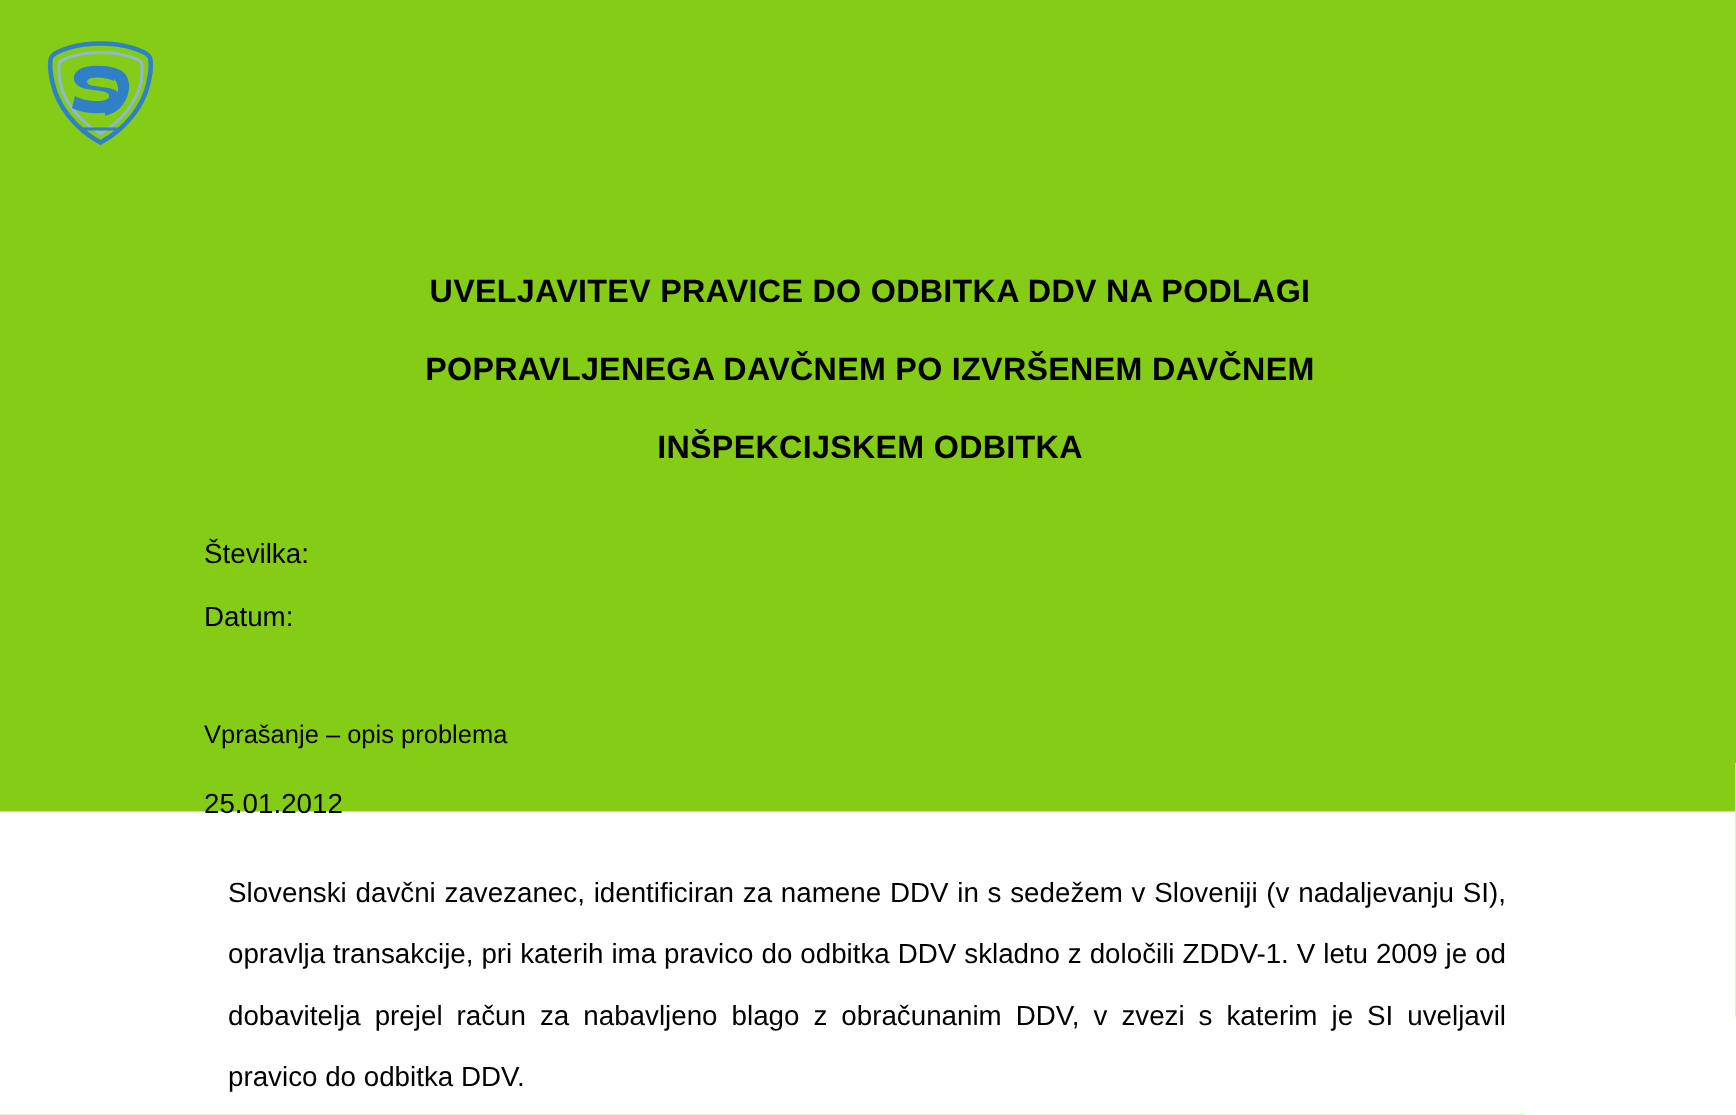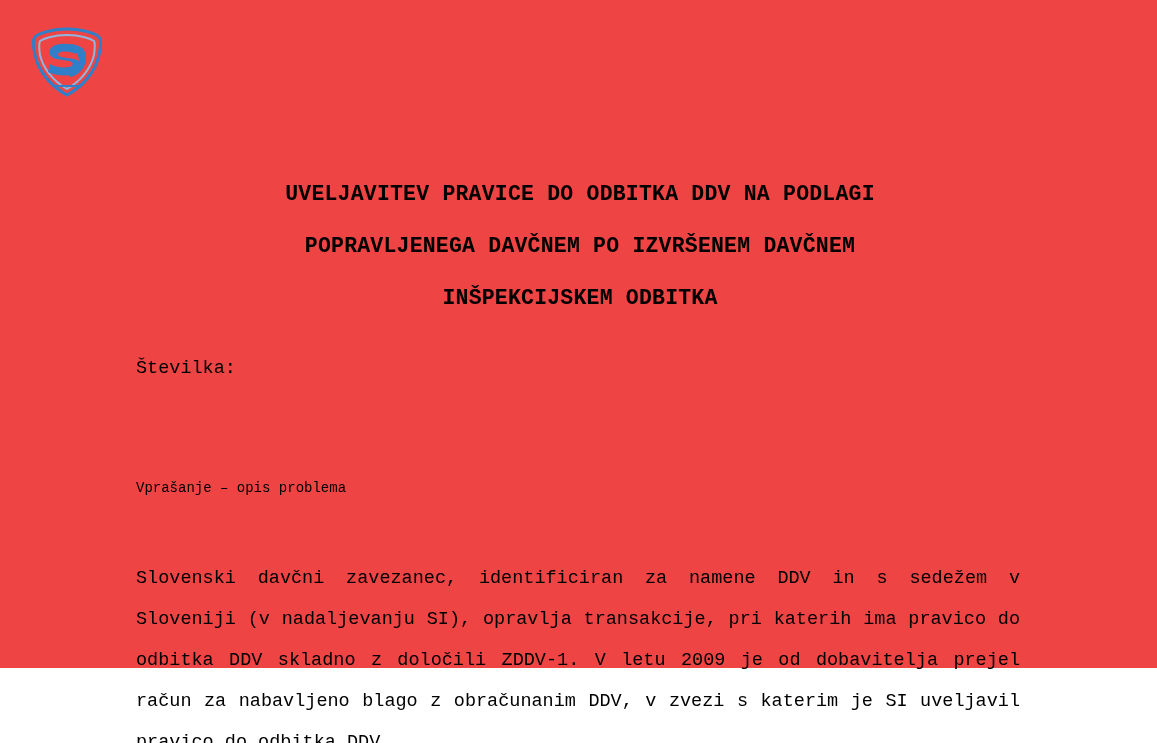--- a/index.html
+++ b/index.html
@@ -11,23 +11,22 @@
     width: 1157px;
     height: 743px;
     font-family: "Liberation Sans", sans-serif;
     color: #000000;
     position: relative;
     overflow: hidden;
   }
   .page {
     position: relative;
     width: 1157px;
-    height: 668px;
-    background: #ef4444;
-    font-family: Liberation Mono, monospace;
+    height: 541px;
+    background: #84cc16;
   }
   .logo {
     position: absolute;
     left: 24px;
     top: 26px;
     width: 86px;
     height: 72px;
   }
   .title-block {
     position: absolute;
@@ -60,35 +59,35 @@
     width: 125px;
     flex: 0 0 125px;
   }
   .meta-value {
     flex: 1 1 auto;
   }
   .section-heading {
     position: absolute;
     left: 136px;
     top: 480px;
-    font-size: 14px;
+    font-size: 17px;
     text-align: right;
   }
   .body-text {
     position: absolute;
     left: 136px;
     top: 558px;
     width: 884px;
     font-size: 18.5px;
     line-height: 41px;
     text-align: justify;
     text-justify: inter-word;
   }
   .body-text p {
-    margin: 0;
+    margin: 16px;
   }
 </style>
 </head>
 <body>
 
 <div class="page">
 
   <div class="logo">
     <svg width="86" height="72" viewBox="0 0 86 72" xmlns="http://www.w3.org/2000/svg">
       <path d="M43 3 C26 3 14 8 11 11 C9 13 9 20 11 29 C14 44 26 60 43 69 C60 60 72 44 75 29 C77 20 77 13 75 11 C72 8 60 3 43 3 Z" fill="none" stroke="#2f7fc9" stroke-width="3"></path>
@@ -102,20 +101,24 @@
   <div class="title-block">
     <div class="title-line">UVELJAVITEV PRAVICE DO ODBITKA DDV NA PODLAGI</div>
     <div class="title-line">POPRAVLJENEGA DAVČNEM PO IZVRŠENEM DAVČNEM</div>
     <div class="title-line">INŠPEKCIJSKEM ODBITKA</div>
   </div>
 
   <div class="meta">
     <div class="meta-row">
       <div class="meta-label">Številka:</div>
     </div>
+    <div class="meta-row">
+      <div class="meta-label">Datum:</div>
+      <div class="meta-value">25.01.2012</div>
+    </div>
   </div>
 
   <div class="section-heading">Vprašanje – opis problema</div>
 
   <div class="body-text">
     <p>Slovenski davčni zavezanec, identificiran za namene DDV in s sedežem v Sloveniji (v nadaljevanju SI), opravlja transakcije, pri katerih ima pravico do odbitka DDV skladno z določili ZDDV-1. V letu 2009 je od dobavitelja prejel račun za nabavljeno blago z obračunanim DDV, v zvezi s katerim je SI uveljavil pravico do odbitka DDV.</p>
   </div>
 
 </div>
 

